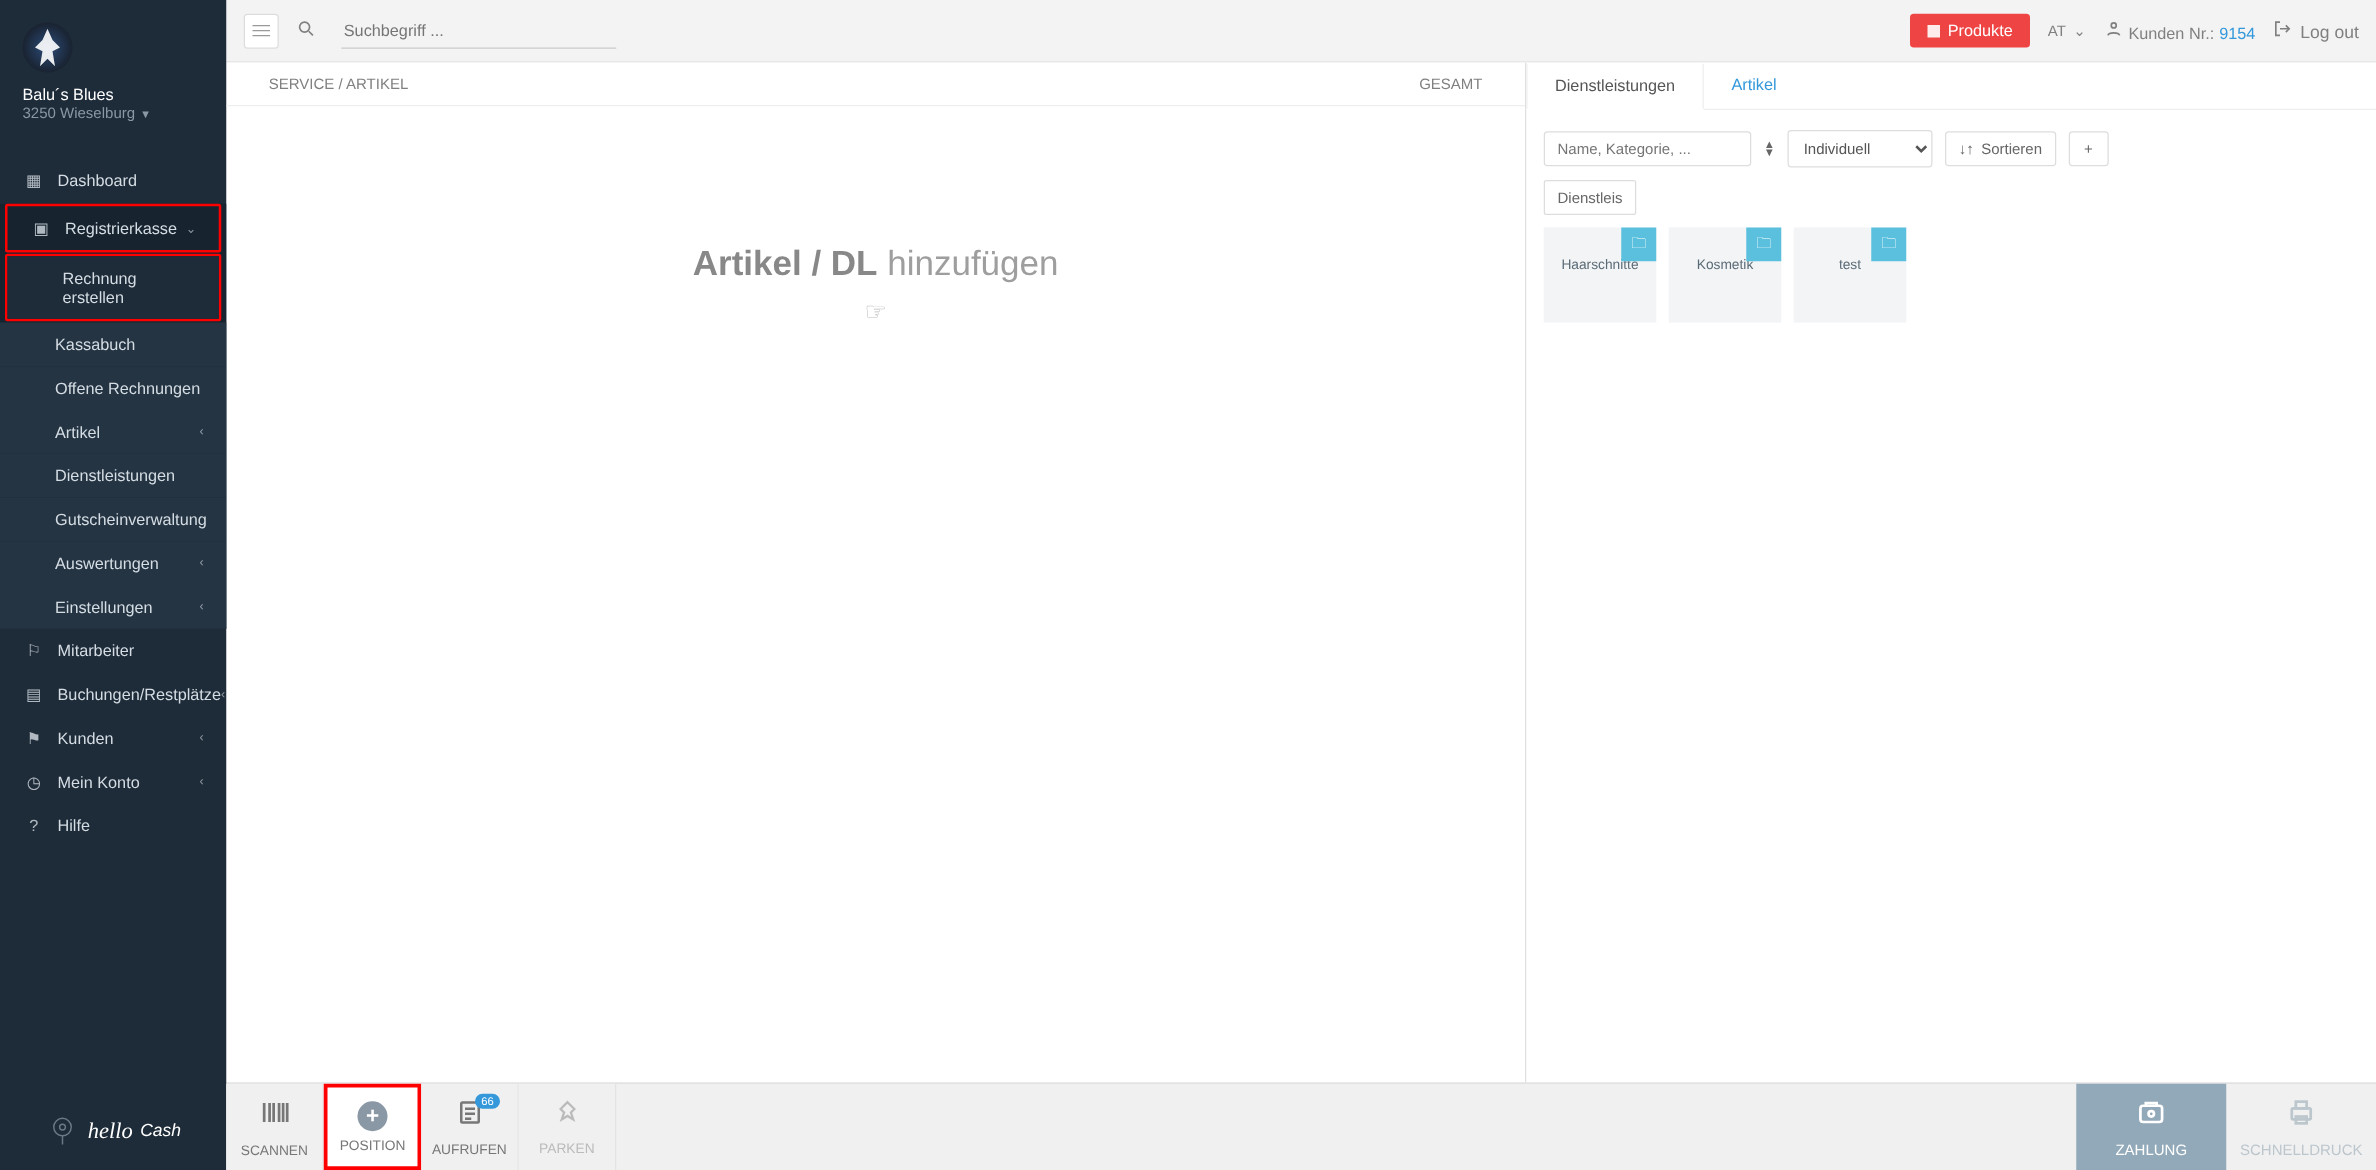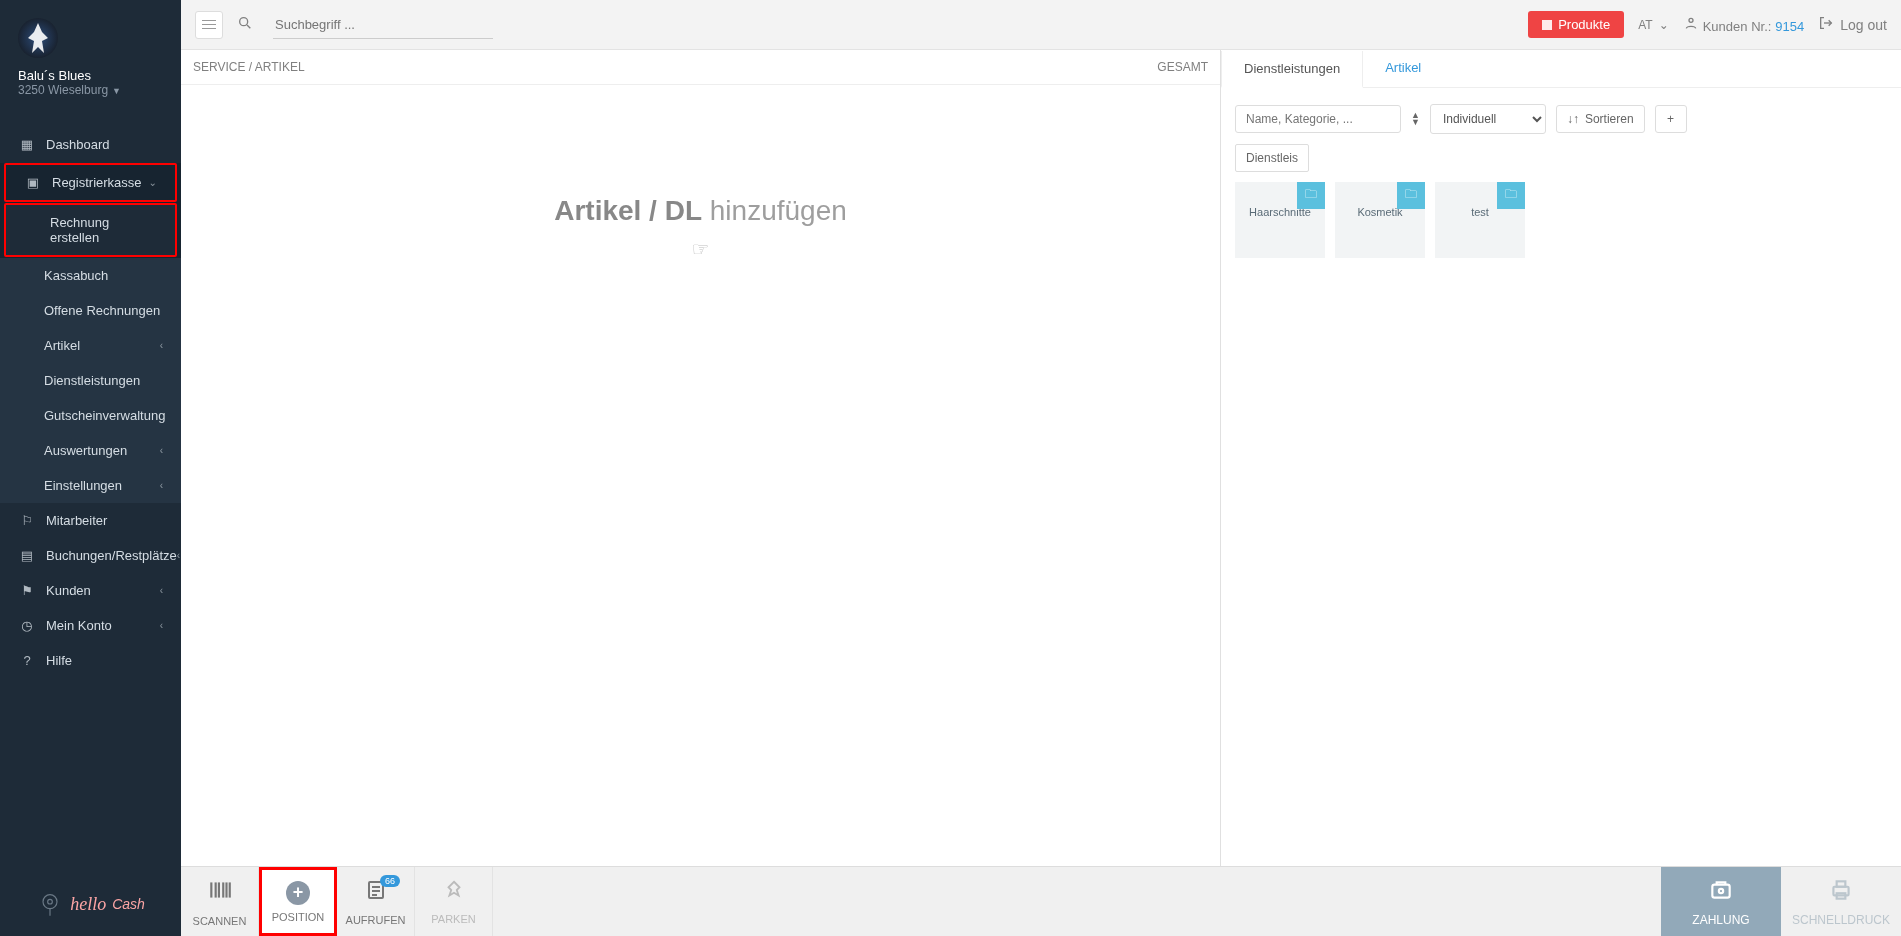--- a/index.html
+++ b/index.html
@@ -81,21 +81,21 @@
   }
   .nav-sub { padding:0; }
   .nav-sub-item { padding-left: 44px; background: var(--bg-dark-section); font-size:13px; }
   .nav-sub-item.active { background: var(--bg-dark); }
 
   .highlight-box { border:2px solid var(--highlight-red); margin:1px 4px; border-radius:2px; }
 
   .sidebar-logo {
     position:absolute; bottom:18px; left:0; right:0;
     display:flex; align-items:center; justify-content:center;
-    color:#fca5a5; font-style:italic; gap:6px;
+    color:#ffffff; font-style:italic; gap:6px;
   }
   .sidebar-logo svg { width:28px; height:28px; stroke:#6b7986; fill:none; }
   .sidebar-logo .hello { font-family: "Segoe Script", cursive; font-size:18px; }
   .sidebar-logo .cash { font-weight:300; font-size:14px;font-style:italic; }
 
   
   .topbar {
     grid-area: topbar;
     background:#f3f3f3;
     display:flex; align-items:center;
@@ -135,21 +135,21 @@
     overflow:hidden;
   }
   .invoice-area {
     flex: 1 1 700px;
     border-right:1px solid var(--border-light);
     display:flex; flex-direction:column;
     position:relative;
   }
   .invoice-header {
     display:flex; justify-content:space-between;
-    padding: 10px 12px;
+    padding: 10px 34px;
     font-size:12px; color:var(--text-gray);
     border-bottom:1px solid #eee;
   }
   .invoice-empty {
     flex:1; display:flex; flex-direction:column;
     align-items:center; justify-content:flex-start;
     padding-top:110px;
     color:#bdbdbd;
   }
   .invoice-empty h2 { font-weight:300; font-size:28px; color:#9e9e9e; margin:0; }

